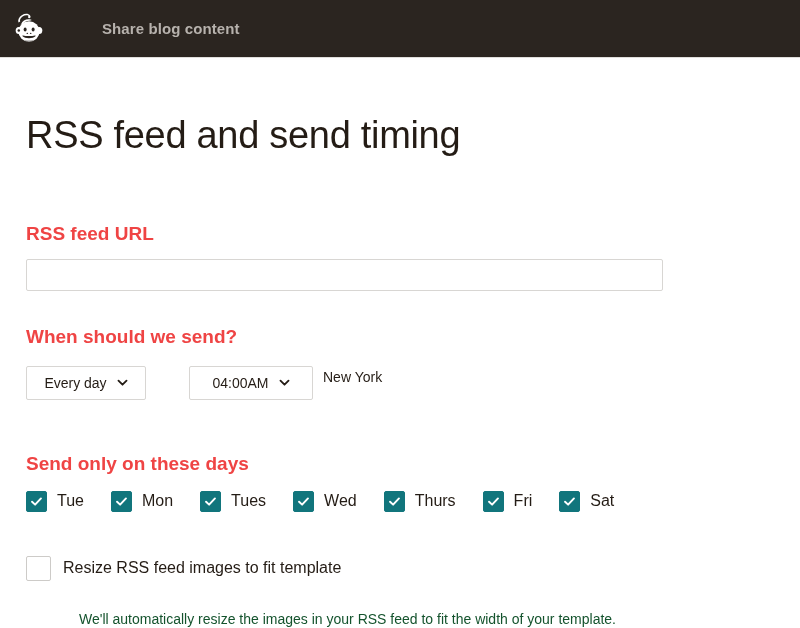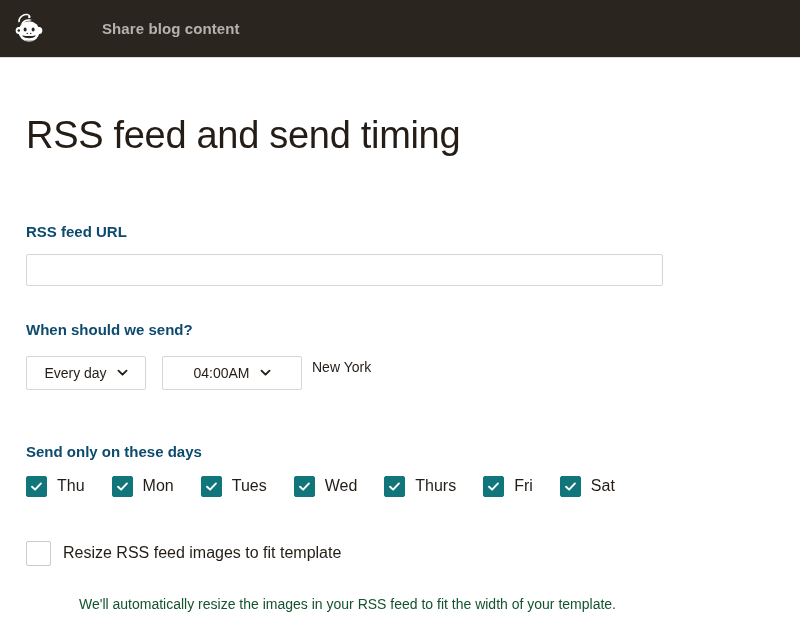--- a/index.html
+++ b/index.html
@@ -50,23 +50,23 @@
     font-size: 38px;
     font-weight: 400;
     color: #241c15;
     margin: 0;
     padding-top: 56px;
     letter-spacing: -0.3px;
     line-height: 1.15;
   }
 
   .field-label {
-    font-size: 15px;
+    font-size: 19px;
     font-weight: bold;
-    color: #0c4a6e;
+    color: #ef4444;
     margin: 0;
     padding-top: 0;
   }
 
   .block-rss-url { margin-top: 65px; }
 
   .text-input {
     display: block;
     box-sizing: border-box;
     width: 637px;
@@ -103,21 +103,21 @@
     background: #ffffff;
     display: inline-flex;
     align-items: center;
     justify-content: center;
     gap: 10px;
     padding: 0 12px;
     cursor: pointer;
     user-select: none;
   }
   .select-box.day-select { width: 120px; }
-  .select-box.time-select { width: 140px; margin-left: 16px; }
+  .select-box.time-select { width: 124px; margin-left: 43px; }
   .select-text {
     font-size: 14px;
     color: #241c15;
     white-space: nowrap;
   }
   .chev {
     width: 11px;
     height: 11px;
     flex: 0 0 auto;
     display: block;
@@ -268,21 +268,21 @@
 
   <div class="block-days">
     <div class="field-label">Send only on these days</div>
     <div class="days-row" id="days-row">
         <div class="day-item">
           <div class="cb checked" style="background: rgb(17, 117, 124); border-color: rgb(17, 117, 124);">
             <svg viewBox="0 0 14 14" width="13" height="13">
               <path d="M2.2 7.3 L5.5 10.4 L11.8 3.7" fill="none" stroke="#ffffff" stroke-width="2.1" stroke-linecap="round" stroke-linejoin="round"></path>
             </svg>
           </div>
-          <span class="day-label">Thu</span>
+          <span class="day-label">Tue</span>
         </div>
         <div class="day-item">
           <div class="cb checked" style="background: rgb(17, 117, 124); border-color: rgb(17, 117, 124);">
             <svg viewBox="0 0 14 14" width="13" height="13">
               <path d="M2.2 7.3 L5.5 10.4 L11.8 3.7" fill="none" stroke="#ffffff" stroke-width="2.1" stroke-linecap="round" stroke-linejoin="round"></path>
             </svg>
           </div>
           <span class="day-label">Mon</span>
         </div>
         <div class="day-item">

